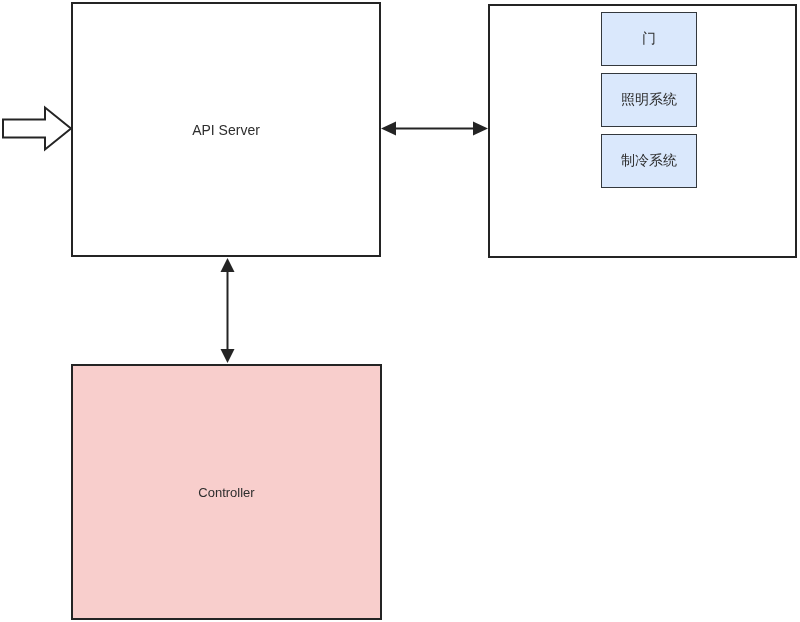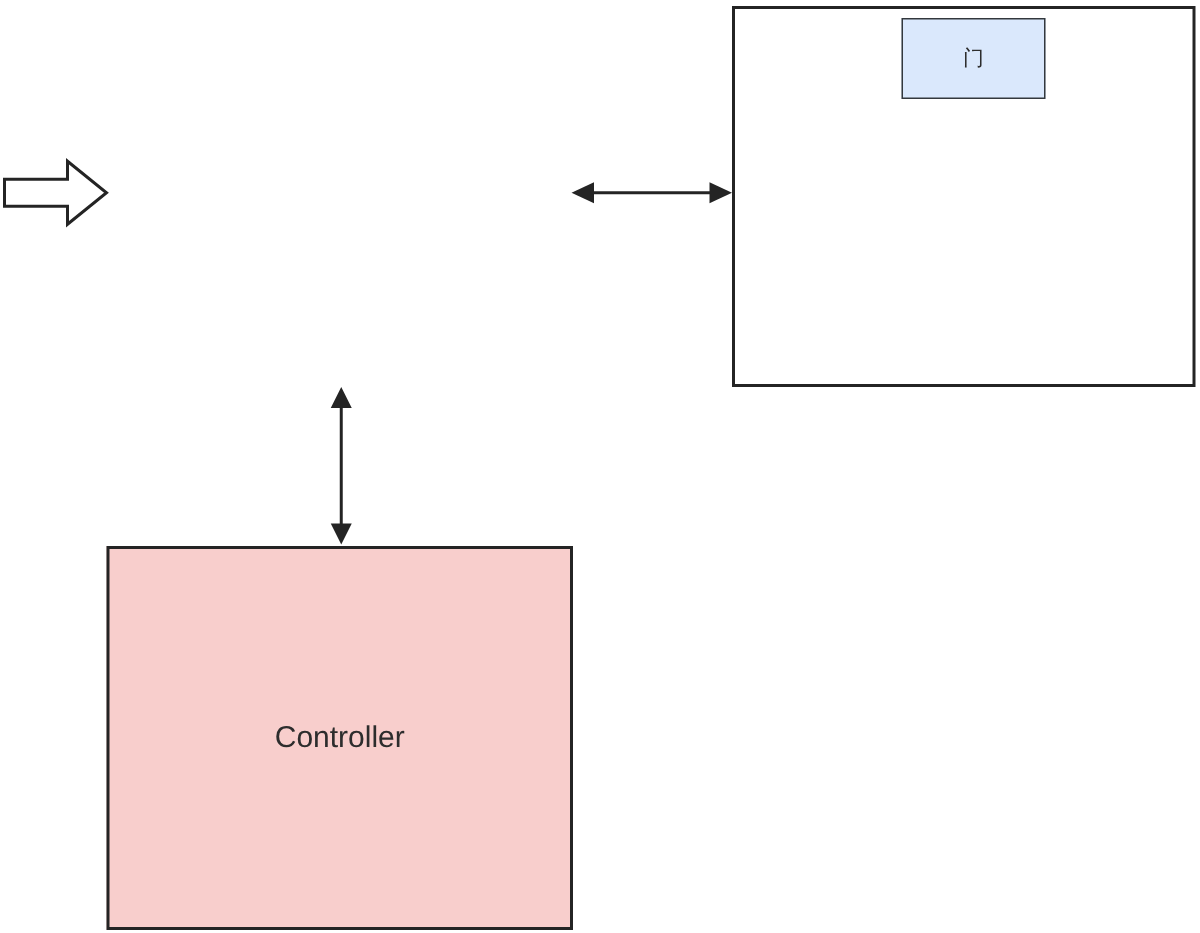--- a/index.html
+++ b/index.html
@@ -47,37 +47,46 @@
     display:flex;
     align-items:center;
     justify-content:center;
     font-size:14px;
     flex:0 0 auto;
     margin-left:13px; 
   }
   .controller{
     left:71px;top:364px;width:311px;height:256px;
     background:var(--controller-fill);
-    font-size:20px;
+    font-size:13px;
   }
   .arrow-layer{
     position:absolute;
     left:0;top:0;width:800px;height:622px;
     pointer-events:none;
   }
 </style>
 </head>
 <body>
 
 <div class="canvas">
 
+  <div class="box api-server">
+    <span>API Server</span>
+  </div>
 
   <div class="box device-panel">
     <div class="device-item">
       <span>门</span>
+    </div>
+    <div class="device-item">
+      <span>照明系统</span>
+    </div>
+    <div class="device-item">
+      <span>制冷系统</span>
     </div>
   </div>
 
   <div class="box controller">
     <span>Controller</span>
   </div>
 
   <svg class="arrow-layer" viewBox="0 0 800 622">
 
     <polygon points="3,119.5 45,119.5 45,107.5 71,128.5 45,149.5 45,137.5 3,137.5" fill="#ffffff" stroke="#242424" stroke-width="2" stroke-linejoin="miter"></polygon>

